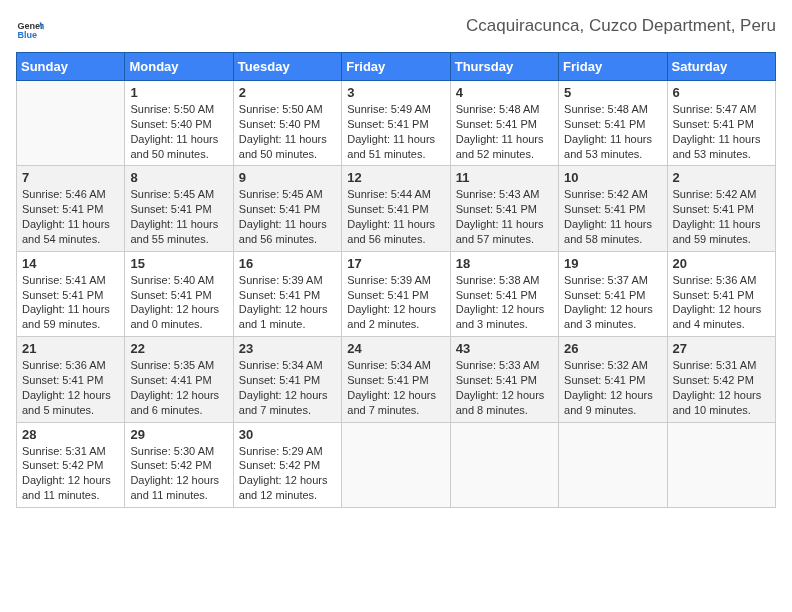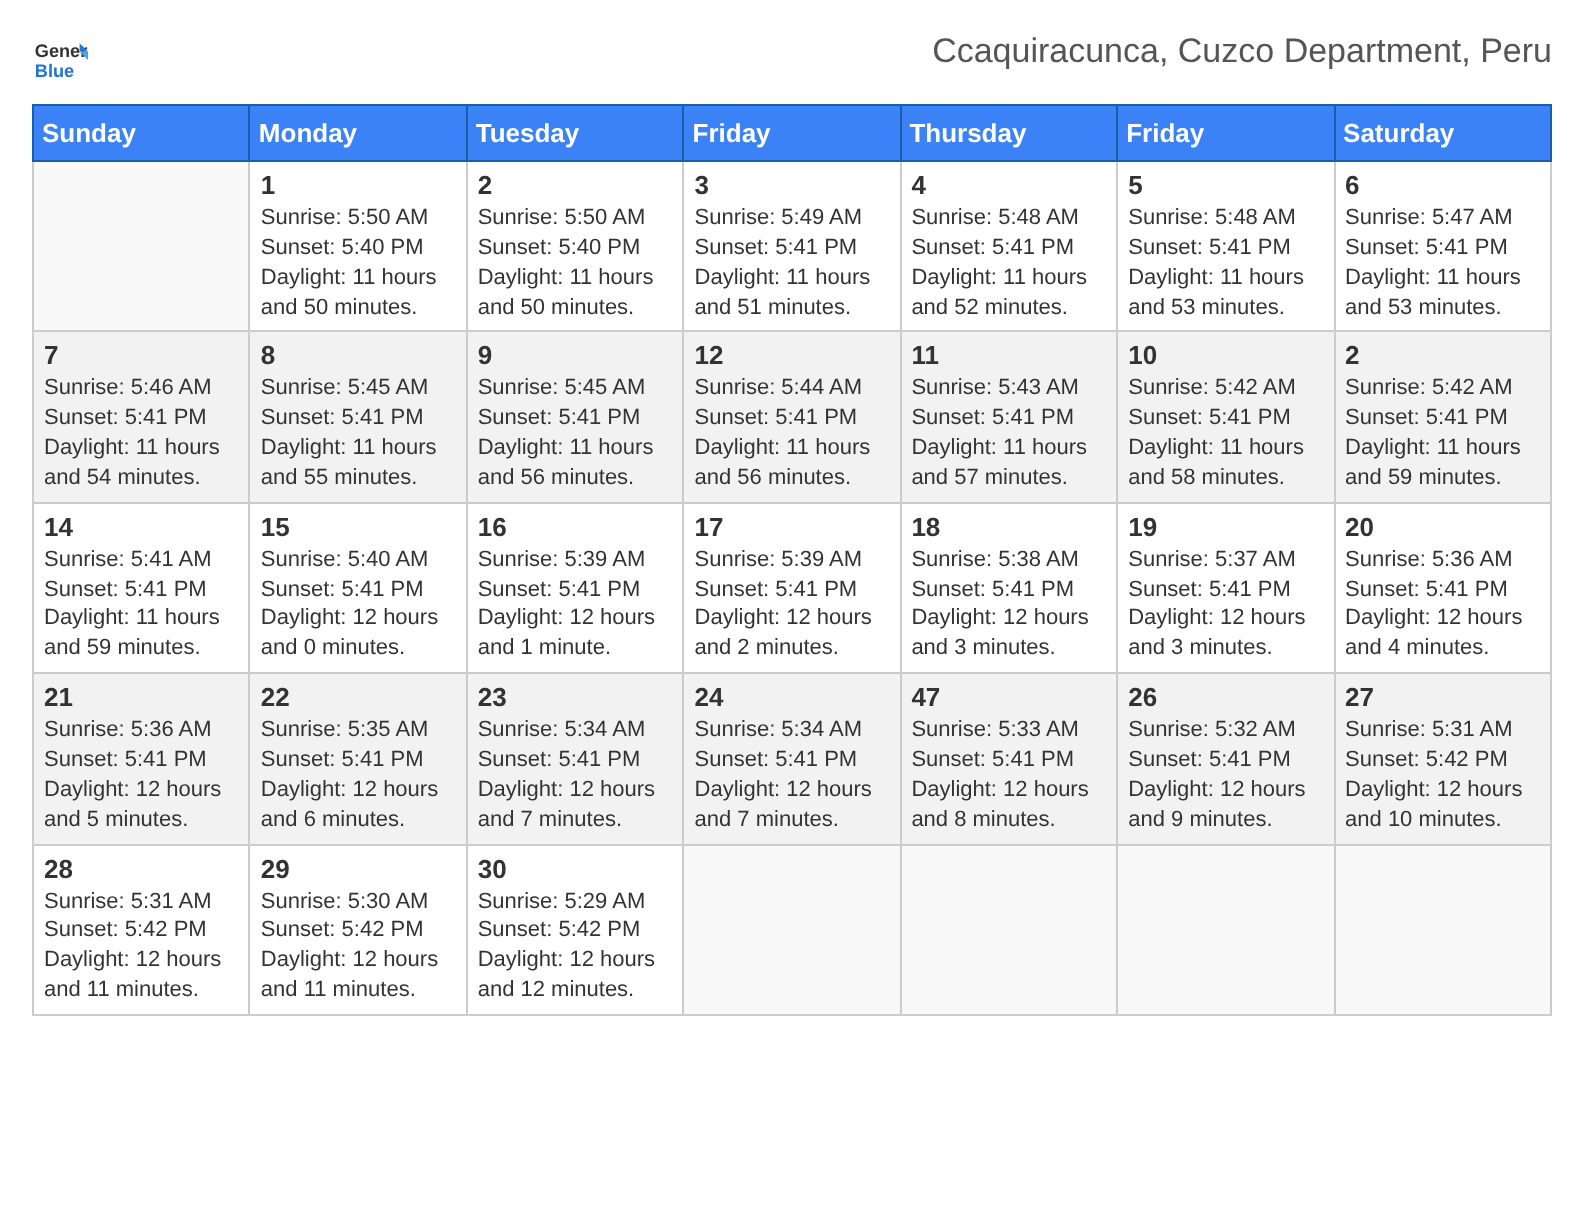--- a/index.html
+++ b/index.html
@@ -258,40 +258,40 @@
         <td>
           <span class="day-number">21</span>
           <div class="day-info" style="white-space: pre-line;">Sunrise: 5:36 AM
 Sunset: 5:41 PM
 Daylight: 12 hours
 and 5 minutes.</div>
         </td>
         <td>
           <span class="day-number">22</span>
           <div class="day-info" style="white-space: pre-line;">Sunrise: 5:35 AM
-Sunset: 5:41 PM
+Sunset: 4:41 PM
 Daylight: 12 hours
 and 6 minutes.</div>
         </td>
         <td>
           <span class="day-number">23</span>
           <div class="day-info" style="white-space: pre-line;">Sunrise: 5:34 AM
 Sunset: 5:41 PM
 Daylight: 12 hours
 and 7 minutes.</div>
         </td>
         <td>
           <span class="day-number">24</span>
           <div class="day-info" style="white-space: pre-line;">Sunrise: 5:34 AM
 Sunset: 5:41 PM
 Daylight: 12 hours
 and 7 minutes.</div>
         </td>
         <td>
-          <span class="day-number">47</span>
+          <span class="day-number">43</span>
           <div class="day-info" style="white-space: pre-line;">Sunrise: 5:33 AM
 Sunset: 5:41 PM
 Daylight: 12 hours
 and 8 minutes.</div>
         </td>
         <td>
           <span class="day-number">26</span>
           <div class="day-info" style="white-space: pre-line;">Sunrise: 5:32 AM
 Sunset: 5:41 PM
 Daylight: 12 hours

